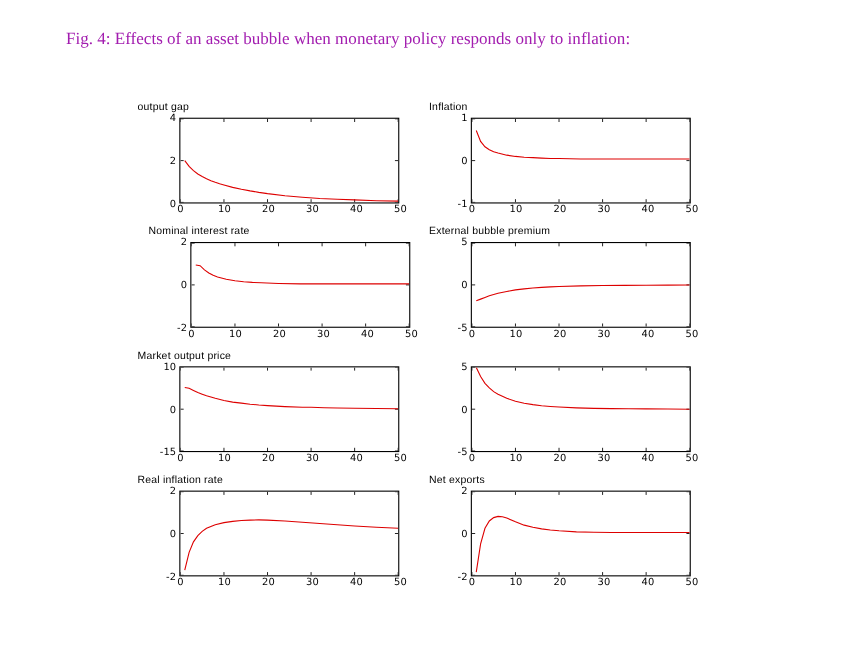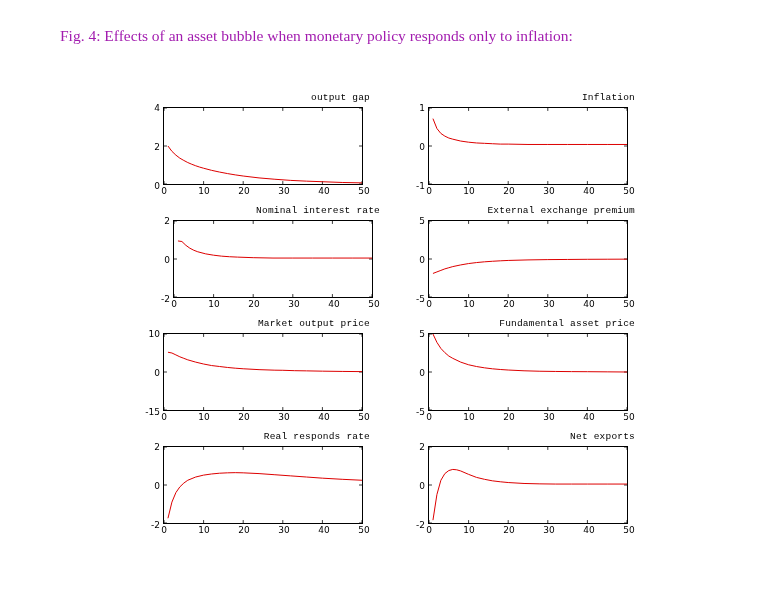--- a/index.html
+++ b/index.html
@@ -42,22 +42,22 @@
   .panel {
     position: absolute;
     width: 245px;
     height: 108px;
   }
   .panel-title {
     position: absolute;
     top: 0;
     left: 0;
     width: 245px;
-    text-align: right;
-    font-family: Liberation Mono, monospace;
+    text-align: left;
+    font-family: Liberation Sans, sans-serif;
     font-size: 9.5px;
     color: #000000;
     letter-spacing: 0.2px;
   }
   .plotbox {
     position: absolute;
     left: 38px;
     top: 15px;
     width: 200px;
     height: 78px;
@@ -196,21 +196,21 @@
         <span class="ytick" style="top: 0px;">2</span>
         <span class="xtick" style="left: 0px;">0</span>
         <span class="xtick" style="left: 40px;">10</span>
         <span class="xtick" style="left: 80px;">20</span>
         <span class="xtick" style="left: 120px;">30</span>
         <span class="xtick" style="left: 160px;">40</span>
         <span class="xtick" style="left: 200px;">50</span>
       </div>
     </div>
     <div class="panel" style="left: 390px; top: 113px;">
-      <div class="panel-title">External exchange premium</div>
+      <div class="panel-title">External bubble premium</div>
       <div class="plotbox">
         <svg viewBox="0 0 200 78" preserveAspectRatio="none">
           <line x1="0" x2="0" y1="78" y2="75" stroke="#000" stroke-width="0.8"></line>
           <line x1="0" x2="0" y1="0" y2="3" stroke="#000" stroke-width="0.8"></line>
           <line x1="40" x2="40" y1="78" y2="75" stroke="#000" stroke-width="0.8"></line>
           <line x1="40" x2="40" y1="0" y2="3" stroke="#000" stroke-width="0.8"></line>
           <line x1="80" x2="80" y1="78" y2="75" stroke="#000" stroke-width="0.8"></line>
           <line x1="80" x2="80" y1="0" y2="3" stroke="#000" stroke-width="0.8"></line>
           <line x1="120" x2="120" y1="78" y2="75" stroke="#000" stroke-width="0.8"></line>
           <line x1="120" x2="120" y1="0" y2="3" stroke="#000" stroke-width="0.8"></line>
@@ -266,21 +266,20 @@
         <span class="ytick" style="top: 0px;">10</span>
         <span class="xtick" style="left: 0px;">0</span>
         <span class="xtick" style="left: 40px;">10</span>
         <span class="xtick" style="left: 80px;">20</span>
         <span class="xtick" style="left: 120px;">30</span>
         <span class="xtick" style="left: 160px;">40</span>
         <span class="xtick" style="left: 200px;">50</span>
       </div>
     </div>
     <div class="panel" style="left: 390px; top: 226px;">
-      <div class="panel-title">Fundamental asset price</div>
       <div class="plotbox">
         <svg viewBox="0 0 200 78" preserveAspectRatio="none">
           <line x1="0" x2="0" y1="78" y2="75" stroke="#000" stroke-width="0.8"></line>
           <line x1="0" x2="0" y1="0" y2="3" stroke="#000" stroke-width="0.8"></line>
           <line x1="40" x2="40" y1="78" y2="75" stroke="#000" stroke-width="0.8"></line>
           <line x1="40" x2="40" y1="0" y2="3" stroke="#000" stroke-width="0.8"></line>
           <line x1="80" x2="80" y1="78" y2="75" stroke="#000" stroke-width="0.8"></line>
           <line x1="80" x2="80" y1="0" y2="3" stroke="#000" stroke-width="0.8"></line>
           <line x1="120" x2="120" y1="78" y2="75" stroke="#000" stroke-width="0.8"></line>
           <line x1="120" x2="120" y1="0" y2="3" stroke="#000" stroke-width="0.8"></line>
@@ -301,21 +300,21 @@
         <span class="ytick" style="top: 0px;">5</span>
         <span class="xtick" style="left: 0px;">0</span>
         <span class="xtick" style="left: 40px;">10</span>
         <span class="xtick" style="left: 80px;">20</span>
         <span class="xtick" style="left: 120px;">30</span>
         <span class="xtick" style="left: 160px;">40</span>
         <span class="xtick" style="left: 200px;">50</span>
       </div>
     </div>
     <div class="panel" style="left: 125px; top: 339px;">
-      <div class="panel-title">Real responds rate</div>
+      <div class="panel-title">Real inflation rate</div>
       <div class="plotbox">
         <svg viewBox="0 0 200 78" preserveAspectRatio="none">
           <line x1="0" x2="0" y1="78" y2="75" stroke="#000" stroke-width="0.8"></line>
           <line x1="0" x2="0" y1="0" y2="3" stroke="#000" stroke-width="0.8"></line>
           <line x1="40" x2="40" y1="78" y2="75" stroke="#000" stroke-width="0.8"></line>
           <line x1="40" x2="40" y1="0" y2="3" stroke="#000" stroke-width="0.8"></line>
           <line x1="80" x2="80" y1="78" y2="75" stroke="#000" stroke-width="0.8"></line>
           <line x1="80" x2="80" y1="0" y2="3" stroke="#000" stroke-width="0.8"></line>
           <line x1="120" x2="120" y1="78" y2="75" stroke="#000" stroke-width="0.8"></line>
           <line x1="120" x2="120" y1="0" y2="3" stroke="#000" stroke-width="0.8"></line>

